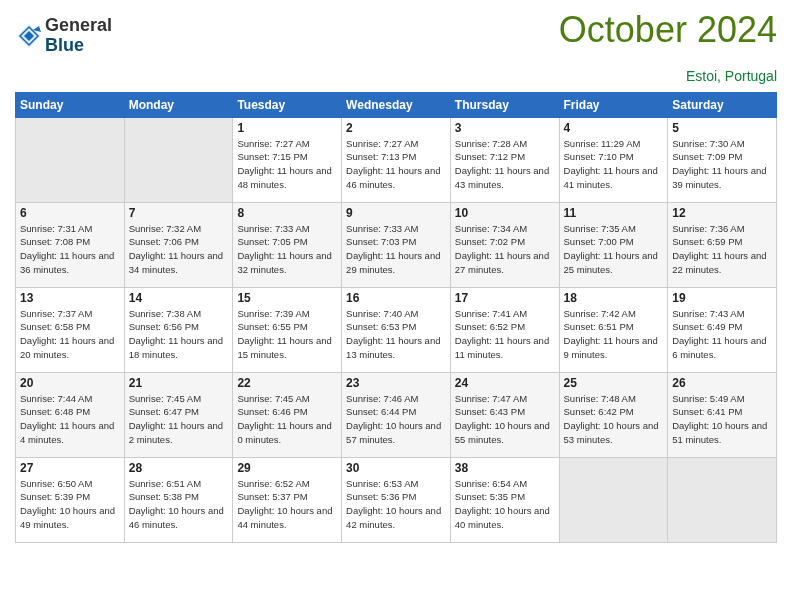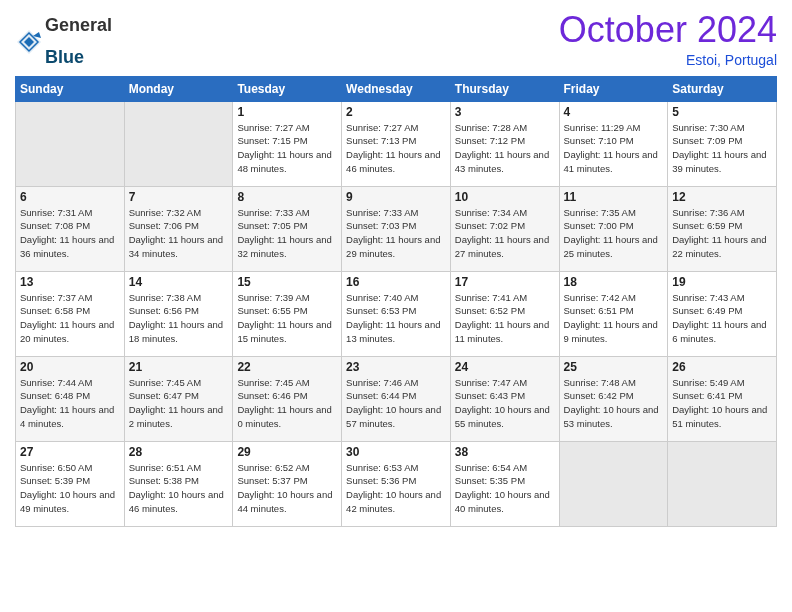--- a/index.html
+++ b/index.html
@@ -24,21 +24,20 @@
     }
     .logo {
       display: flex;
       align-items: center;
       margin-top: 6px;
     }
     .logo-text {
       display: flex;
       flex-direction: column;
       line-height: 1.1;
-      gap: 12px;
     }
     .logo-general {
       font-size: 18px;
       font-weight: bold;
       color: #333;
     }
     .logo-blue {
       font-size: 18px;
       font-weight: bold;
       color: #0c4a6e;
@@ -47,27 +46,27 @@
       width: 28px;
       height: 28px;
       margin-right: 2px;
     }
     .title-area {
       text-align: right;
     }
     .month-title {
       font-size: 36px;
       font-weight: normal;
-      color: #6d28d9;
+      color: #4d7c0f;
       line-height: 1.1;
     }
     .subtitle {
       font-size: 14px;
-      color: #1d4ed8;
-      margin-top: 2px;
+      color: #15803d;
+      margin-top: 18px;
     }
     table {
       width: 100%;
       border-collapse: collapse;
       table-layout: fixed;
     }
     thead tr th {
       background: #2a6dc0;
       color: #fff;
       font-size: 12px;

